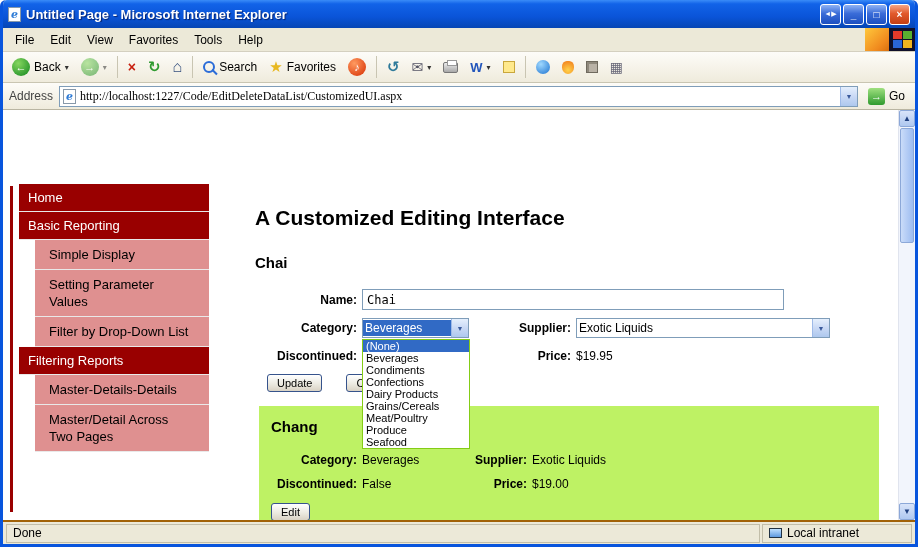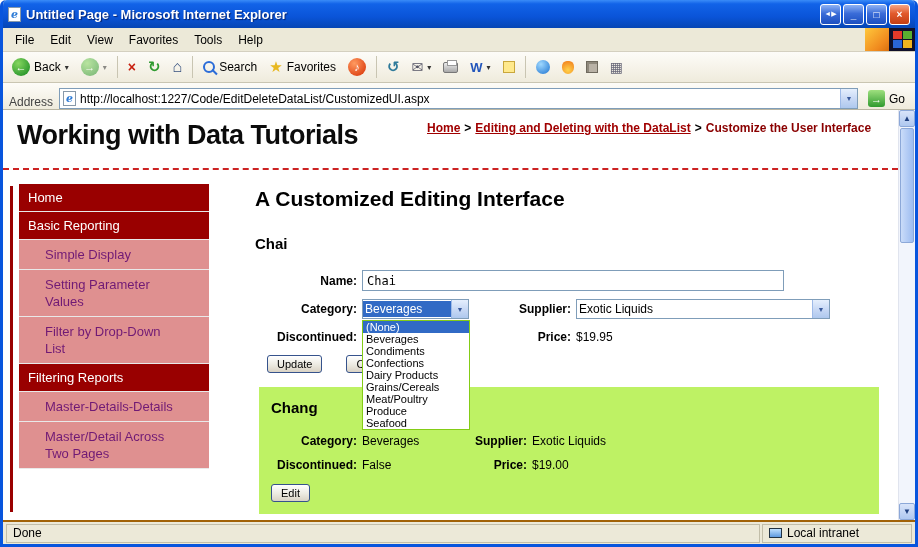--- a/index.html
+++ b/index.html
@@ -46,24 +46,24 @@
 .magnifier::after {content:"";position:absolute;width:7px;height:2px;background:#2B6CD8;transform:rotate(45deg);right:-5px;bottom:-2px;}
 .media-circ {background:radial-gradient(circle at 35% 30%,#FF9A60,#E04818 75%);}
 .print-icon {width:15px;height:11px;background:linear-gradient(#ECECEC,#A8A8A8);border:1px solid #777;border-radius:2px;position:relative;}
 .print-icon::before {content:"";position:absolute;left:3px;top:-3px;width:8px;height:4px;background:#fff;border:1px solid #999;}
 .note-icon {width:12px;height:12px;background:#FFE98C;border:1px solid #C9A73C;}
 .msn-icon {width:14px;height:14px;border-radius:50%;background:radial-gradient(circle at 35% 30%,#9FD8FF,#1E74D0);}
 .flame-icon {width:12px;height:13px;background:radial-gradient(circle at 50% 70%,#FFD24A,#F07818);border-radius:40% 40% 50% 50%;}
 .building-icon {width:12px;height:12px;background:#B9B2A6;border:1px solid #6F6A5E;box-shadow:inset 2px 2px 0 #8F897C;}
 
 
-.addressbar {height:27px;flex:0 0 27px;display:flex;align-items:flex-end;background:linear-gradient(180deg,#FDFCF8,#EFEBDC);border-bottom:1px solid #B9B5A2;padding:0 6px;gap:6px;}
+.addressbar {height:27px;flex:0 0 27px;display:flex;align-items:center;background:linear-gradient(180deg,#FDFCF8,#EFEBDC);border-bottom:1px solid #B9B5A2;padding:0 6px;gap:6px;}
 .addr-label {color:#444;}
 .addr-field {flex:1;height:21px;background:#fff;border:1px solid #7F9DB9;display:flex;align-items:center;padding-left:3px;gap:4px;}
-.addr-input {flex:1;border:none;outline:none;font-size:12px;font-family:Liberation Sans, sans-serif;height:17px;}
+.addr-input {flex:1;border:none;outline:none;font-size:12px;font-family:Liberation Serif, serif;height:17px;}
 .addr-drop {width:17px;height:19px;background:linear-gradient(180deg,#E5EFFD,#C9D9F5 50%,#AEC8EE);border-left:1px solid #9EBAE8;display:flex;align-items:center;justify-content:center;font-size:7px;color:#3A5A9C;cursor:pointer;}
 .go-area {display:flex;align-items:center;gap:4px;padding:2px 4px;cursor:pointer;}
 .go-icon {width:17px;height:17px;border-radius:3px;background:linear-gradient(180deg,#9FE07F,#2F9A2F);color:#fff;display:flex;align-items:center;justify-content:center;font-size:11px;font-weight:bold;}
 
 
 .page {flex:1;background:#fff;display:flex;overflow:hidden;}
 .page-inner {flex:1;position:relative;overflow:hidden;}
 .scrollbar {flex:0 0 17px;background:#F2F5FC;border-left:1px solid #E0E4EE;display:flex;flex-direction:column;}
 .sb-btn {height:17px;background:linear-gradient(180deg,#D9E4F9,#AFC8F0);border:1px solid #8CA8D8;border-radius:2px;color:#204080;font-size:8px;display:flex;align-items:center;justify-content:center;cursor:pointer;}
 .sb-thumb {height:115px;margin:1px;background:linear-gradient(90deg,#CADCF9,#9DBCF0);border:1px solid #8CA8D8;border-radius:2px;cursor:pointer;}
@@ -72,23 +72,23 @@
 .page-header {position:relative;height:60px;padding:10px 0 0 14px;border-bottom:2px dashed #CC2222;}
 .site-title {font-size:27px;font-weight:bold;letter-spacing:-0.5px;color:#0B0B0B;}
 .breadcrumb {position:absolute;left:424px;top:10px;width:456px;font-size:12px;font-weight:bold;line-height:16px;color:#000;}
 .crumb-link {color:#A00000;text-decoration:underline;cursor:pointer;}
 .crumb-sep {margin:0 4px;}
 .crumb-current {color:#8A0000;}
 
 .red-strip {position:absolute;left:7px;top:76px;width:3px;height:326px;background:#990000;}
 .sidebar {position:absolute;left:16px;top:74px;width:190px;font-size:13px;}
 .side-item {padding:5px 9px;background:#990000;color:#fff;border-bottom:1px solid #E9E9E9;cursor:pointer;line-height:17px;}
-.side-item.sub {background:#DF9090;color:#701a75;padding:6px 26px;}
-
-.main {position:absolute;left:252px;top:69px;width:636px;}
+.side-item.sub {margin-left:16px;background:#DF9090;color:#000000;padding:6px 14px;}
+
+.main {position:absolute;left:252px;top:88px;width:636px;}
 .main-heading {font-size:21px;font-weight:bold;margin:8px 0 24px;}
 .item-title {font-size:15px;font-weight:bold;margin-bottom:18px;}
 
 .edit-form {position:relative;}
 .form-grid {display:grid;grid-template-columns:98px 108px 96px auto;column-gap:5px;row-gap:8px;align-items:center;margin-left:4px;grid-auto-rows:minmax(20px,auto);}
 .flabel {text-align:right;font-weight:bold;}
 .name-input {grid-column:2/5;width:422px;height:21px;border:1px solid #7F9DB9;font-family:"DejaVu Sans Mono","Liberation Mono",monospace;font-size:12px;padding:1px 4px;}
 .selectbox {height:20px;border:1px solid #7F9DB9;background:#fff;display:flex;align-items:center;cursor:pointer;}
 .selectbox.cat {width:107px;}
 .selectbox.sup {width:254px;}
@@ -222,26 +222,20 @@
     </span>
     <span class="go-area">
       <span class="go-icon">→</span>
       <span>Go</span>
     </span>
   </div>
 
   <div class="page">
     <div class="page-inner">
 
-      <div class="page-header">
-        <div class="site-title">Working with Data Tutorials</div>
-        <div class="breadcrumb">
-          <span class="crumb-link">Home</span><span class="crumb-sep">&gt;</span><span class="crumb-link">Editing and Deleting with the DataList</span><span class="crumb-sep">&gt;</span><span class="crumb-current">Customize the User Interface</span>
-        </div>
-      </div>
 
       <div class="red-strip"></div>
 
       <div class="sidebar">
         <div class="side-item">Home</div>
         <div class="side-item">Basic Reporting</div>
         <div class="side-item sub">Simple Display</div>
         <div class="side-item sub">Setting Parameter Values</div>
         <div class="side-item sub">Filter by Drop-Down List</div>
         <div class="side-item">Filtering Reports</div>

